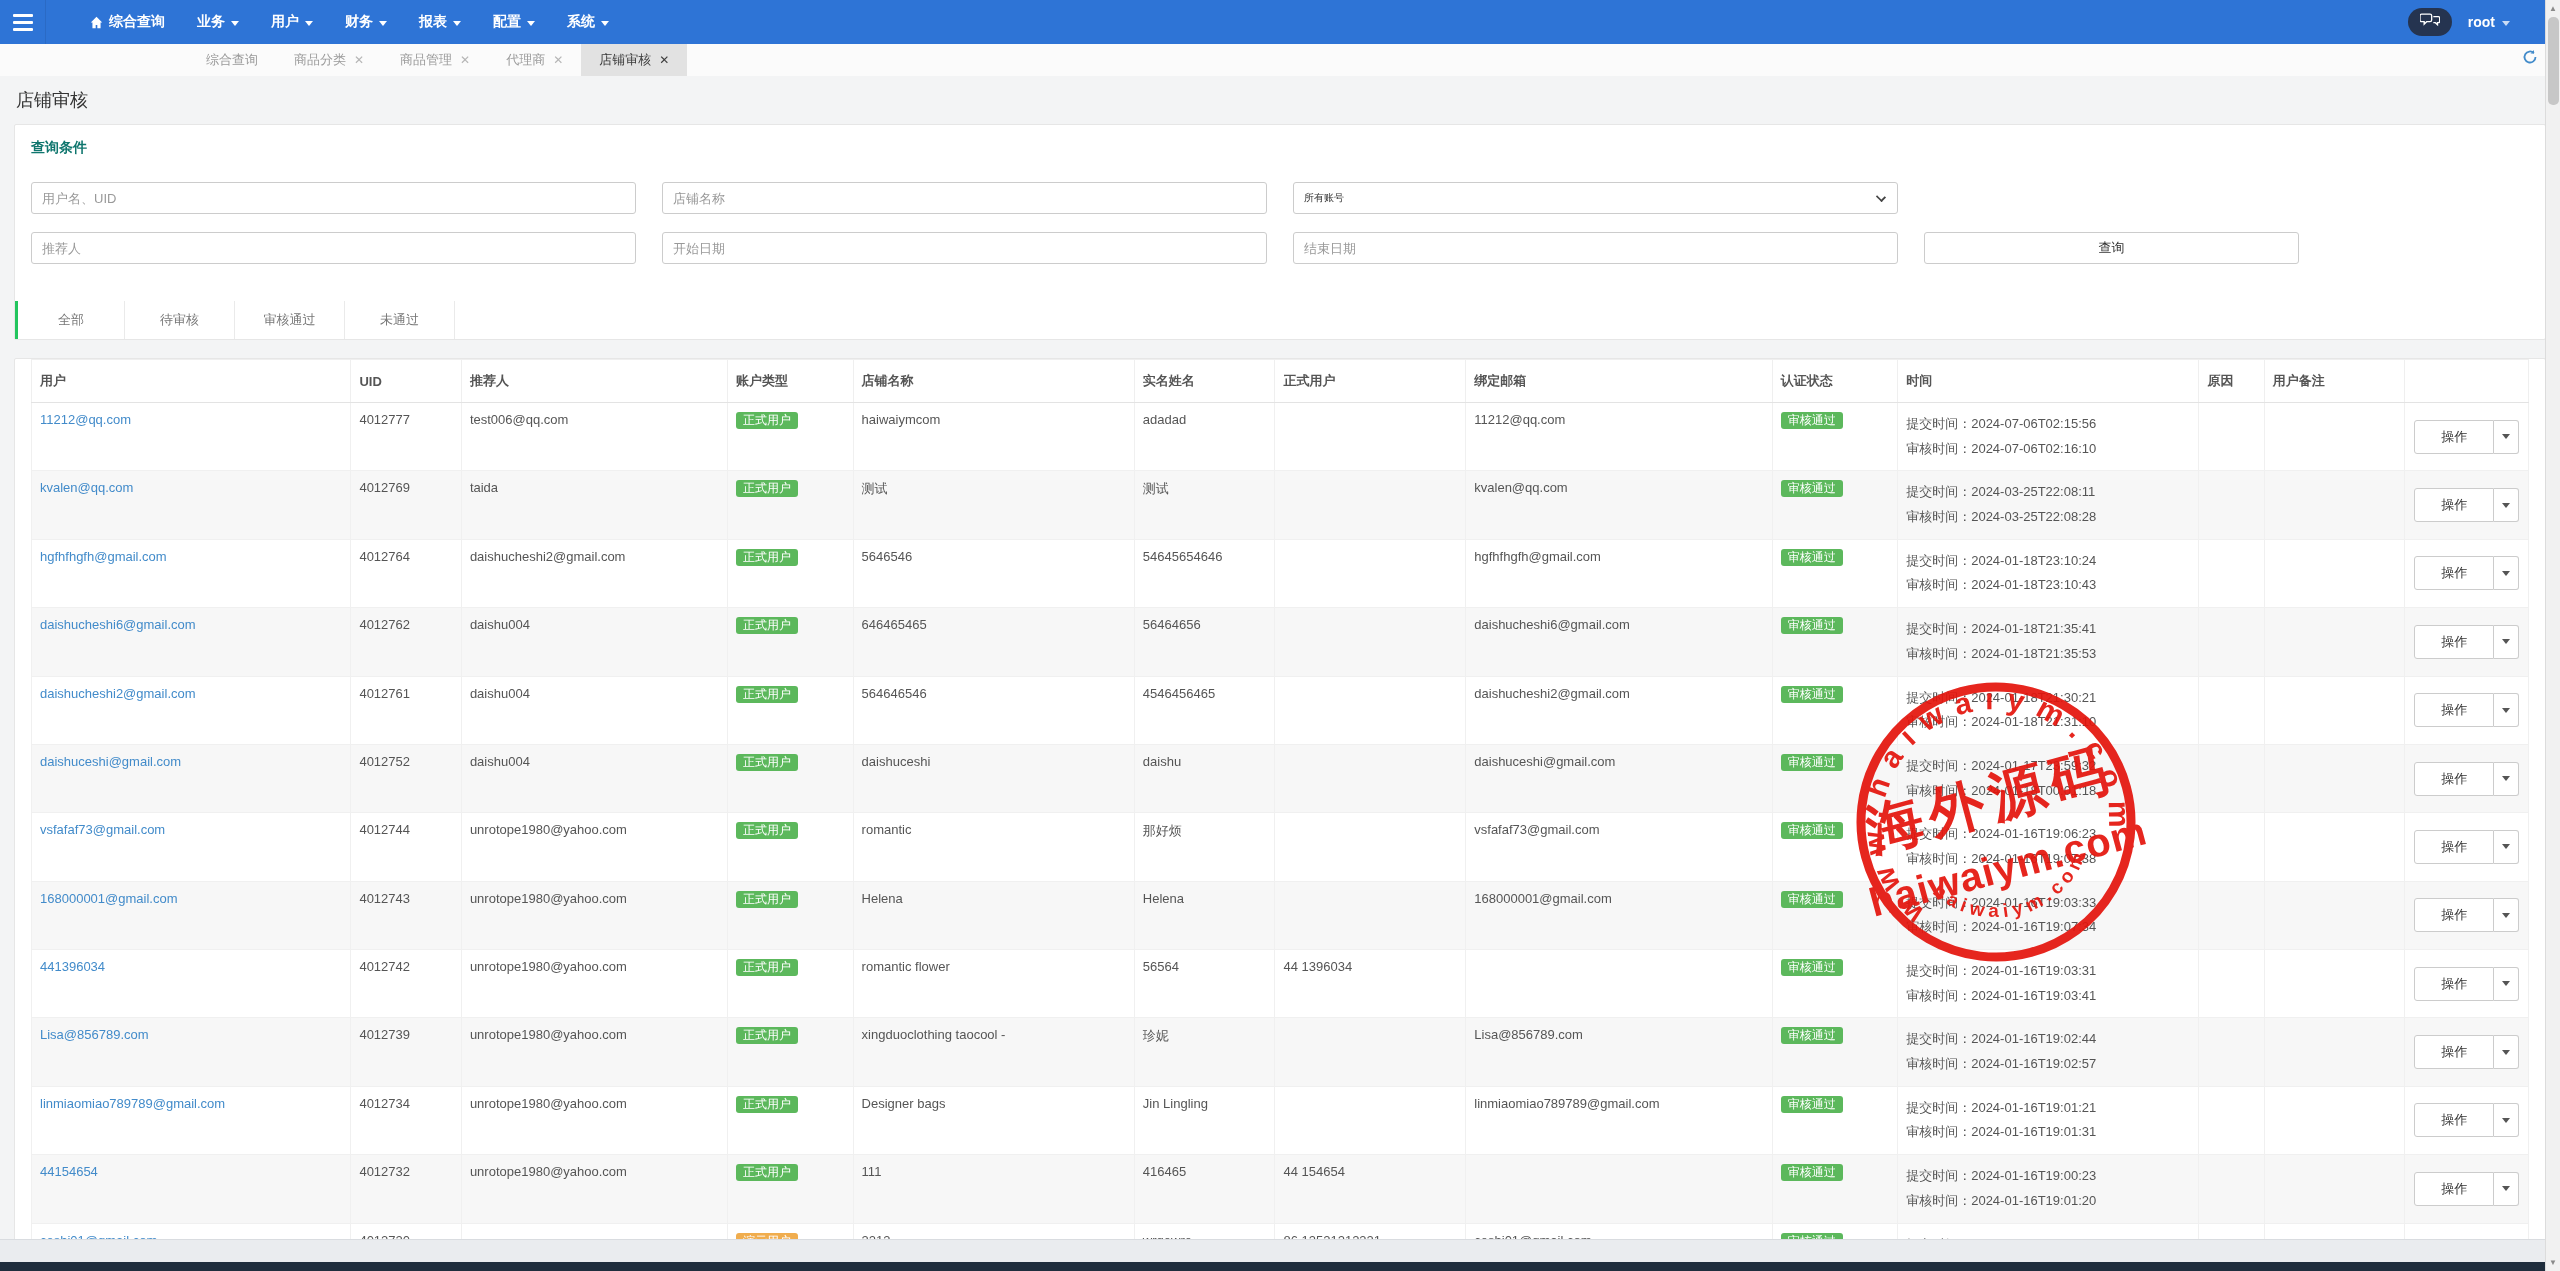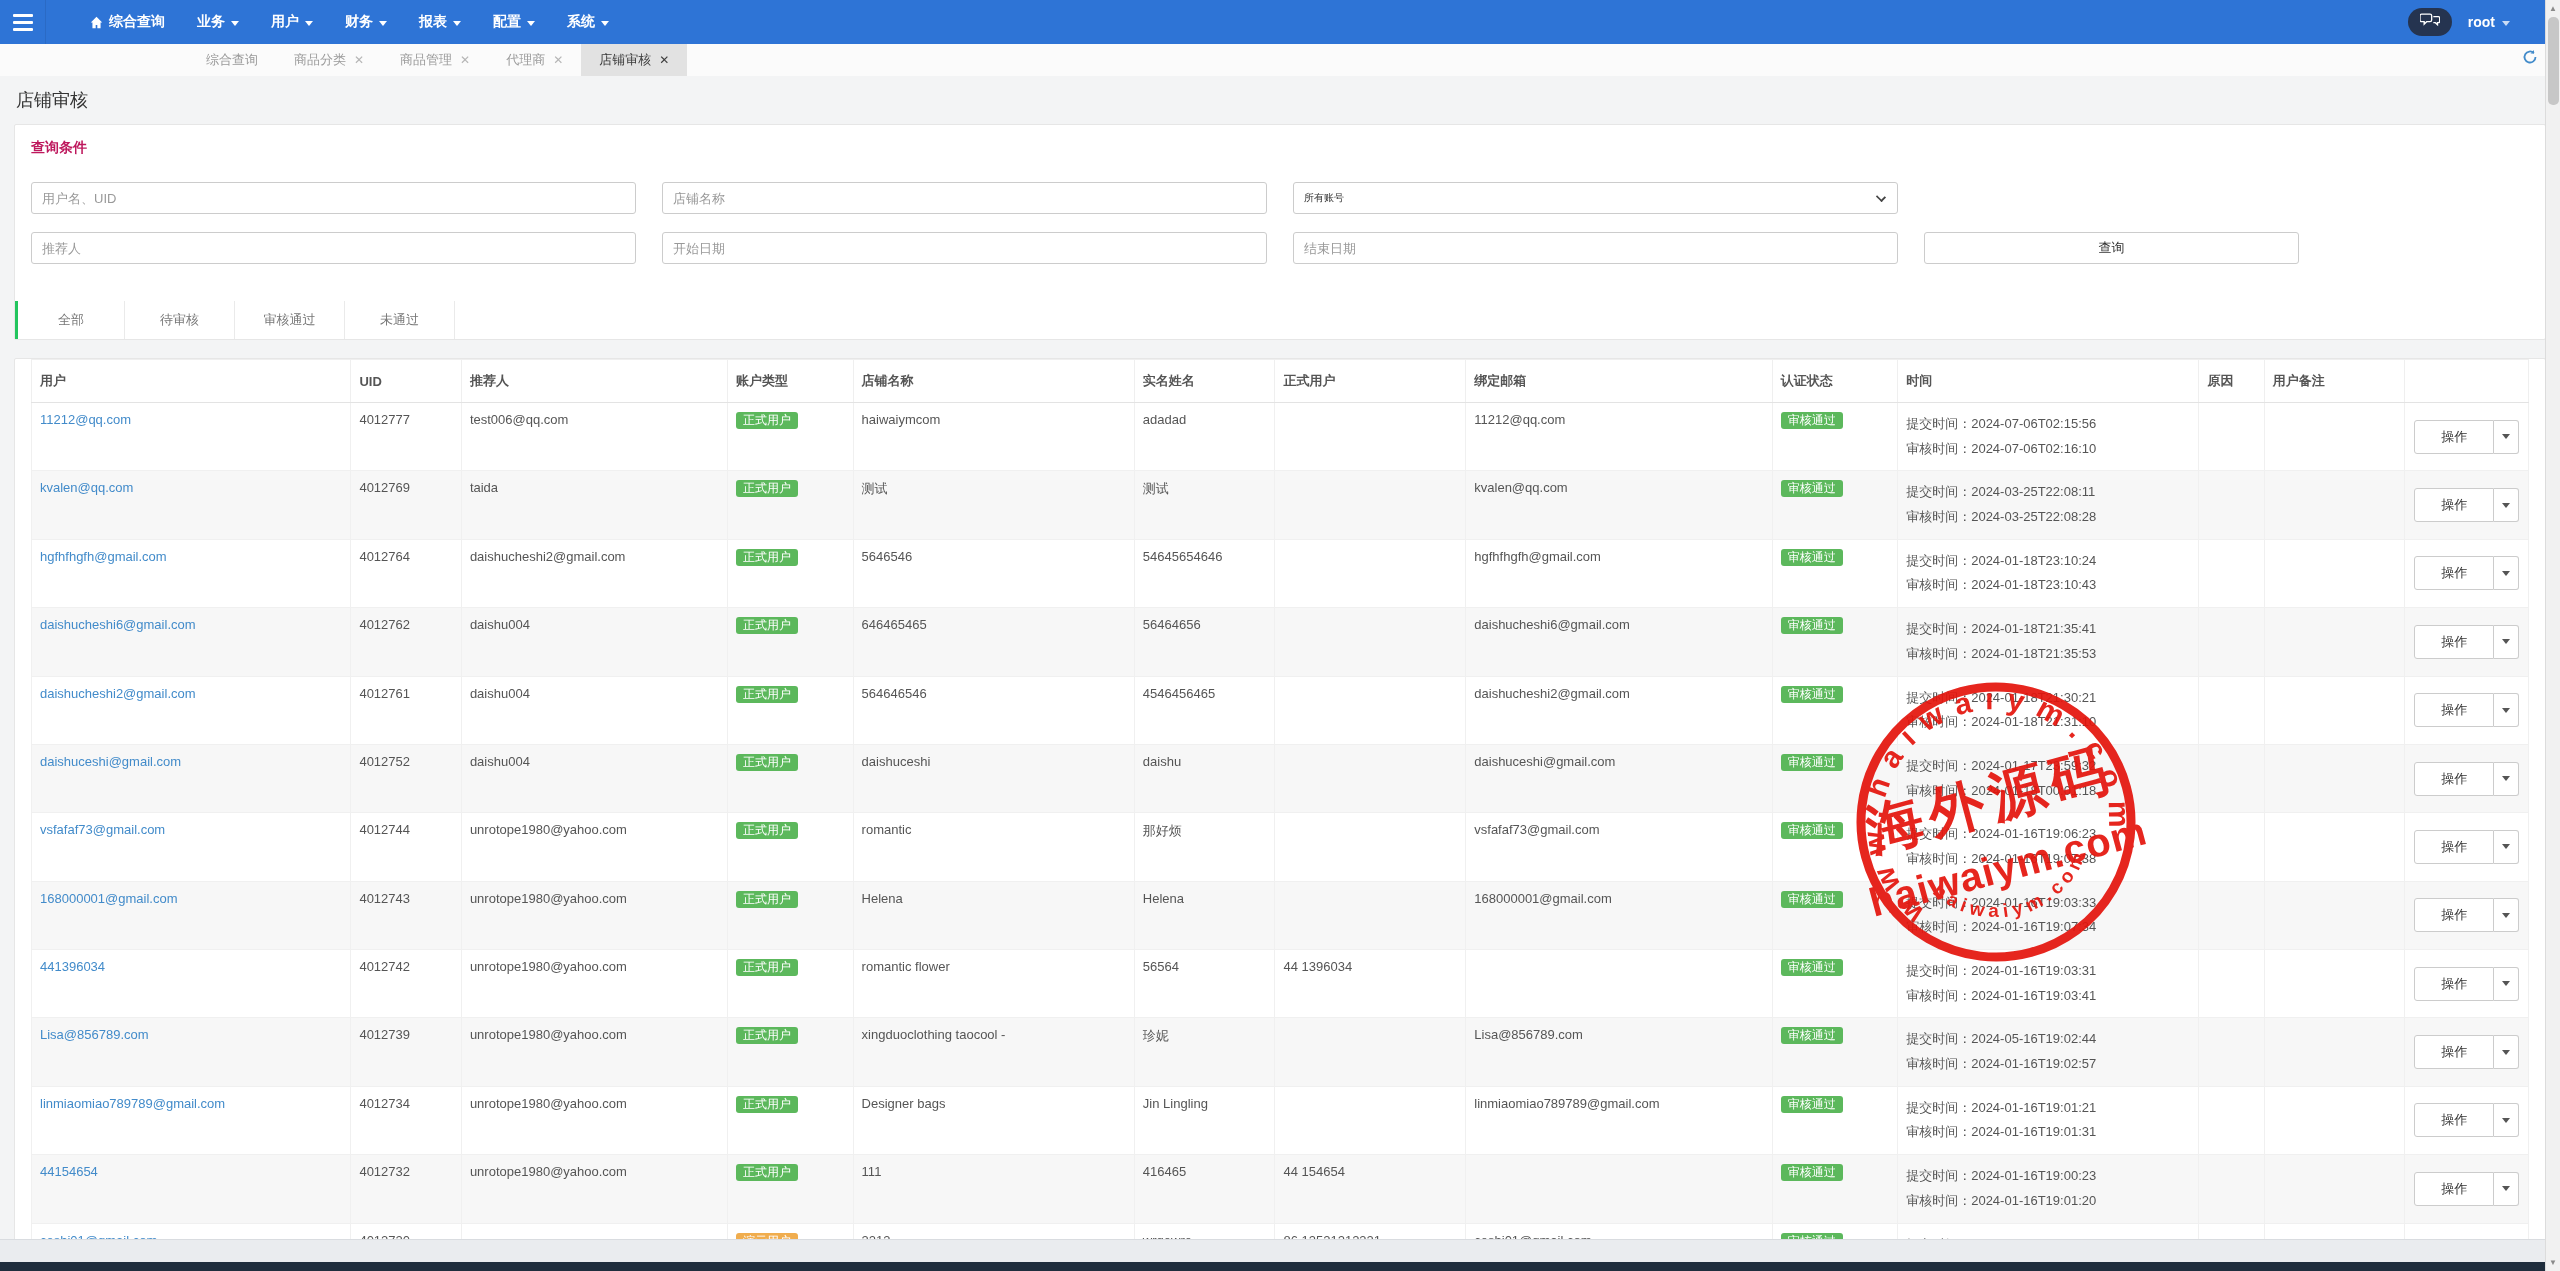--- a/index.html
+++ b/index.html
@@ -22,21 +22,21 @@
   .tab-strip { height:32px; background:#fbfbfb; display:flex; align-items:stretch; padding-left:188px; position:relative; }
   .tab { display:flex; align-items:center; gap:8px; padding:0 18px; font-size:13px; color:#9b9b9b; cursor:pointer; }
   .tab .x { font-size:12px; color:#b5b5b5; }
   .tab.active { background:#e2e2e2; color:#3c3c3c; }
   .tab.active .x { color:#3c3c3c; font-weight:bold; }
   .tab-refresh { position:absolute; right:22px; top:5px; cursor:pointer; }
 
   
   .page-title { font-size:18px; font-weight:normal; color:#333; margin:12px 0 12px 16px; }
   .card { background:#fff; border:1px solid #e6e6e6; border-radius:2px; margin:0 14px 18px; }
-  .card-title { font-size:14px; font-weight:bold; color:#be185d; padding:14px 16px 10px; }
+  .card-title { font-size:14px; font-weight:bold; color:#0f766e; padding:14px 16px 10px; }
 
   .q-body { padding:15px 16px; }
   .q-row { display:grid; grid-template-columns:repeat(4,1fr); column-gap:26px; margin-bottom:18px; }
   .q-input { height:32px; border:1px solid #ccc; border-radius:3px; padding:0 10px; font-size:13px; color:#333; font-family:inherit; width:100%; background:#fff; }
   .q-input::placeholder { color:#999; }
   .selbox { position:relative; height:32px; border:1px solid #ccc; border-radius:3px; background:#fff; display:flex; align-items:center; padding:0 10px; font-size:10px; color:#333; cursor:pointer; }
   .selbox .chev { position:absolute; right:12px; top:10px; width:8px; height:8px; border-right:2px solid #444; border-bottom:2px solid #444; transform:rotate(45deg) scale(1,.8); }
   .q-btn { height:32px; width:62%; border:1px solid #ccc; border-radius:3px; background:#fff; font-size:13px; color:#333; cursor:pointer; font-family:inherit; }
   .filters { list-style:none; display:flex; margin-top:4px; }
   .filters li { min-width:110px; text-align:center; padding:10px 0; font-size:13px; color:#777; border-right:1px solid #eaeaea; cursor:pointer; }
@@ -449,21 +449,21 @@
     <td><a class="lnk">Lisa@856789.com</a></td>
     <td>4012739</td>
     <td>unrotope1980@yahoo.com</td>
     <td><span class="badge type-badge" style="background: rgb(92, 184, 92);">正式用户</span></td>
     <td>xingduoclothing taocool -</td>
     <td>珍妮</td>
     <td></td>
     <td>Lisa@856789.com</td>
     <td><span class="badge green">审核通过</span></td>
     <td class="time-cell">
-      <div><span>提交时间：</span><span>2024-05-16T19:02:44</span></div>
+      <div><span>提交时间：</span><span>2024-01-16T19:02:44</span></div>
       <div><span>审核时间：</span><span>2024-01-16T19:02:57</span></div>
     </td>
     <td></td>
     <td></td>
     <td class="action-cell">
       <span class="split-btn">
         <button class="main">操作</button>
         <button class="dd">
                   <b></b>
                 </button>

